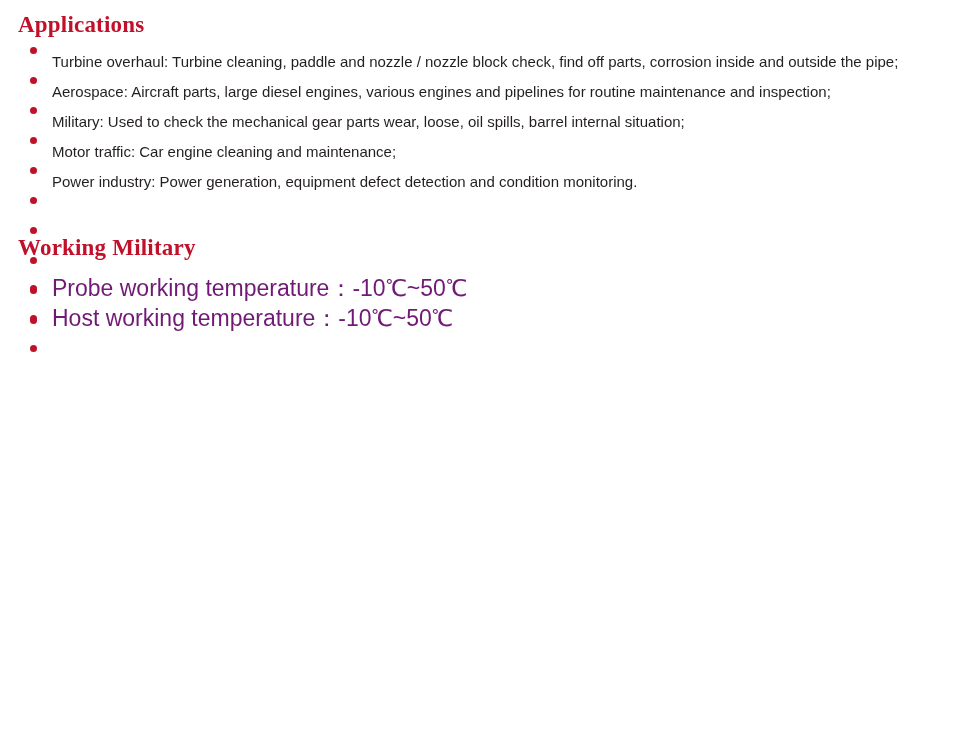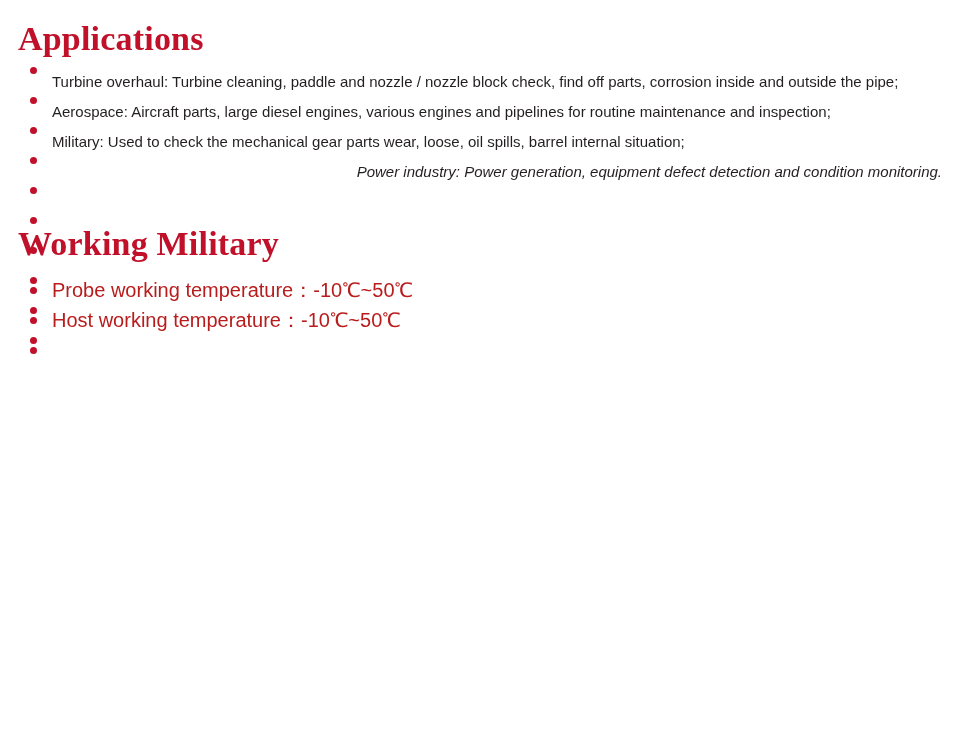--- a/index.html
+++ b/index.html
@@ -18,43 +18,43 @@
     width: 960px;
     height: 744px;
     box-sizing: border-box;
     padding: 8px 18px 0 18px;
     position: relative;
   }
   h2.section-title {
     font-family: "Liberation Serif", serif;
     font-weight: bold;
     color: #c0102a;
-    font-size: 34px;
+    font-size: 23px;
     line-height: 1.1;
-    margin: 12px 0 10px 0;
+    margin: 4px 0 10px 0;
     letter-spacing: 0.2px;
   }
   h2.section-title.second {
     margin-top: 38px;
     margin-bottom: 12px;
   }
   ul.bullets {
     list-style: none;
     margin: 0;
     padding: 0;
   }
   ul.bullets li {
     position: relative;
     padding-left: 34px;
-    font-size: 20px;
+    font-size: 23px;
     line-height: 30px;
     text-align: justify;
     text-justify: inter-word;
     margin: 0 0 0 0;
-    color: #b91c1c;
+    color: #701a75;
   }
   ul.bullets li .bullet-dot {
     position: absolute;
     left: 12px;
     top: 12px;
     width: 7px;
     height: 7px;
     border-radius: 50%;
     background: #c0102a;
     display: block;
@@ -82,22 +82,21 @@
   }
   .apps-text p {
     margin: 0;
     font-size: 15px;
     line-height: 30px;
     text-align: justify;
     text-justify: inter-word;
     color: #231f20;
   }
   .apps-text p:last-child {
-    text-align: right;
-    font-style: italic;
+    text-align: left;
   }
   .cond-list li {
     text-align: left;
     line-height: 30px;
   }
 </style>
 </head>
 <body>
 
 <div class="page">
@@ -114,20 +113,21 @@
       <span></span>
       <span></span>
       <span></span>
       <span></span>
       <span></span>
     </div>
     <div class="apps-text">
       <p>Turbine overhaul: Turbine cleaning, paddle and nozzle / nozzle block check, find off parts, corrosion inside and outside the pipe;</p>
       <p>Aerospace: Aircraft parts, large diesel engines, various engines and pipelines for routine maintenance and inspection;</p>
       <p>Military: Used to check the mechanical gear parts wear, loose, oil spills, barrel internal situation;</p>
+      <p>Motor traffic: Car engine cleaning and maintenance;</p>
       <p>Power industry: Power generation, equipment defect detection and condition monitoring.</p>
     </div>
   </div>
 
   <h2 class="section-title second">Working Military</h2>
 
   <ul class="bullets cond-list">
     <li>
       <span class="bullet-dot"></span>
       <span>Probe working temperature：-10℃~50℃</span>

